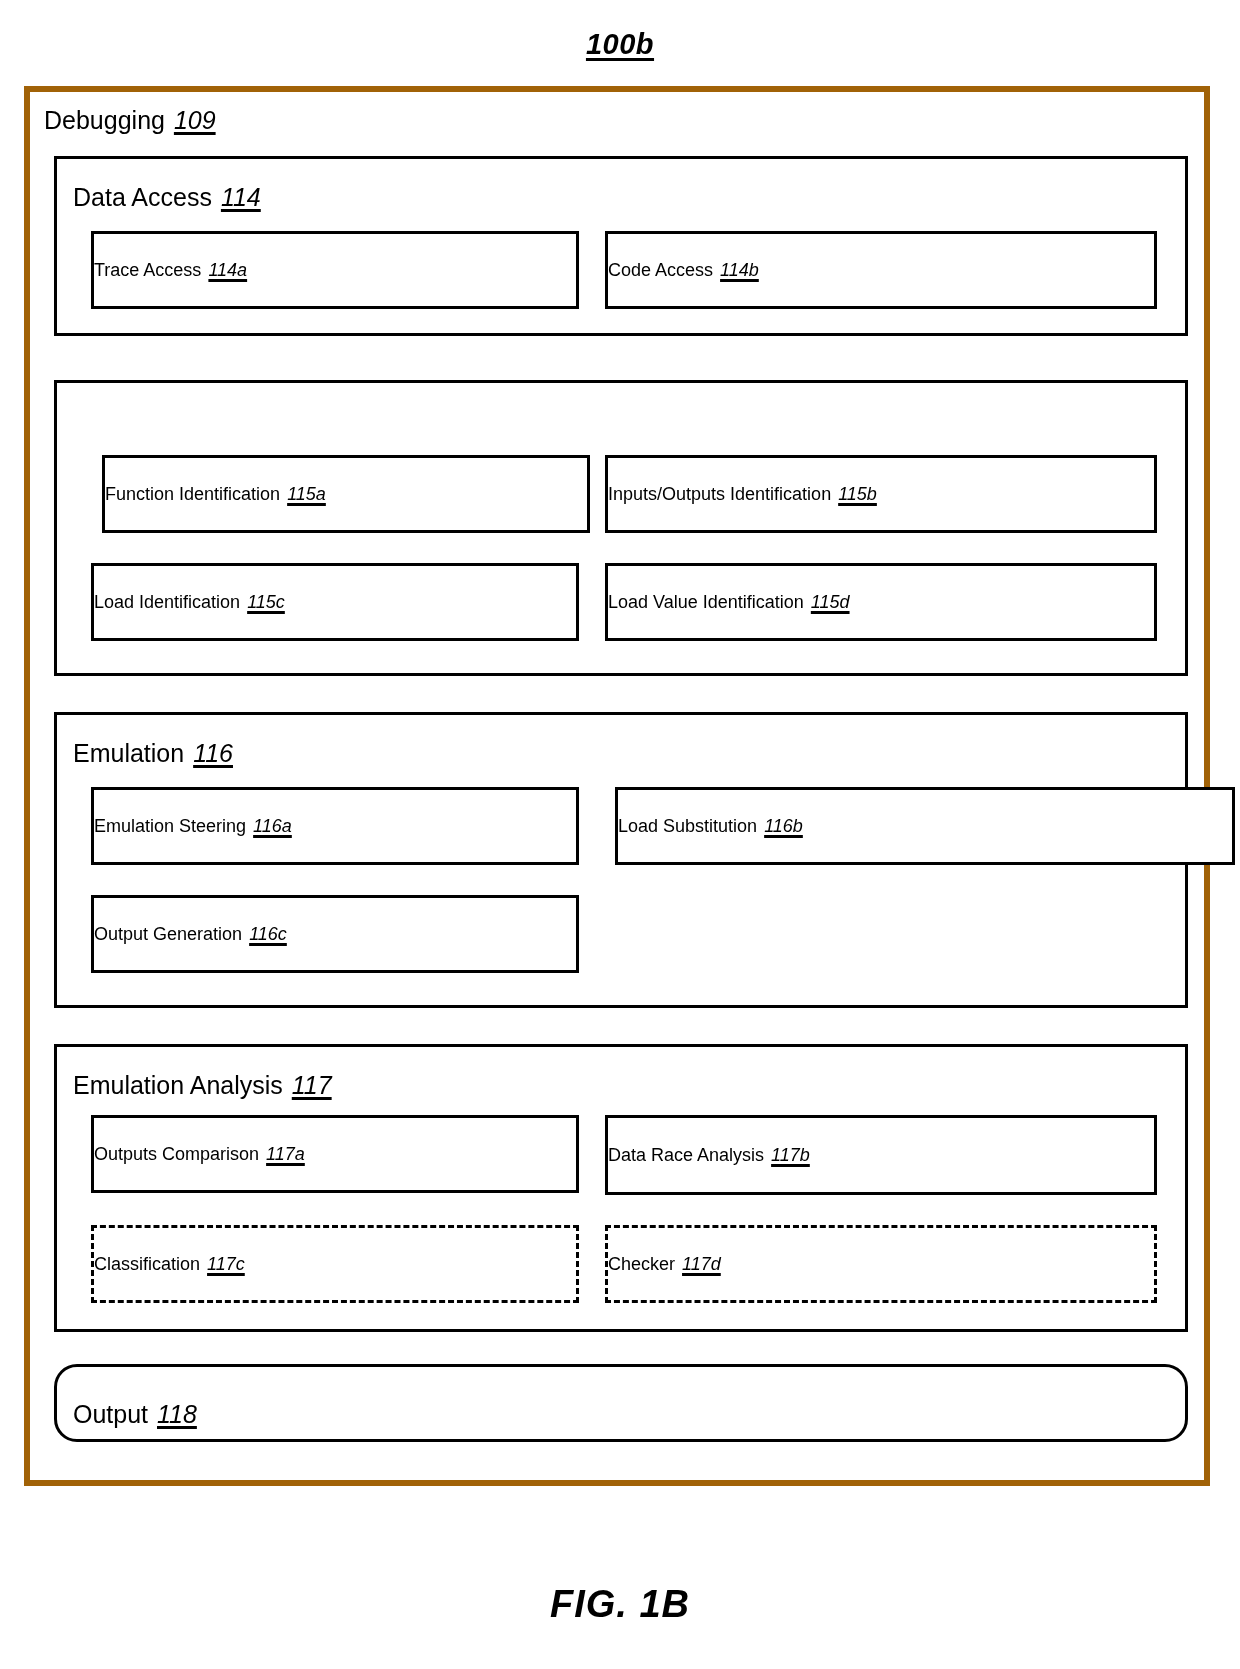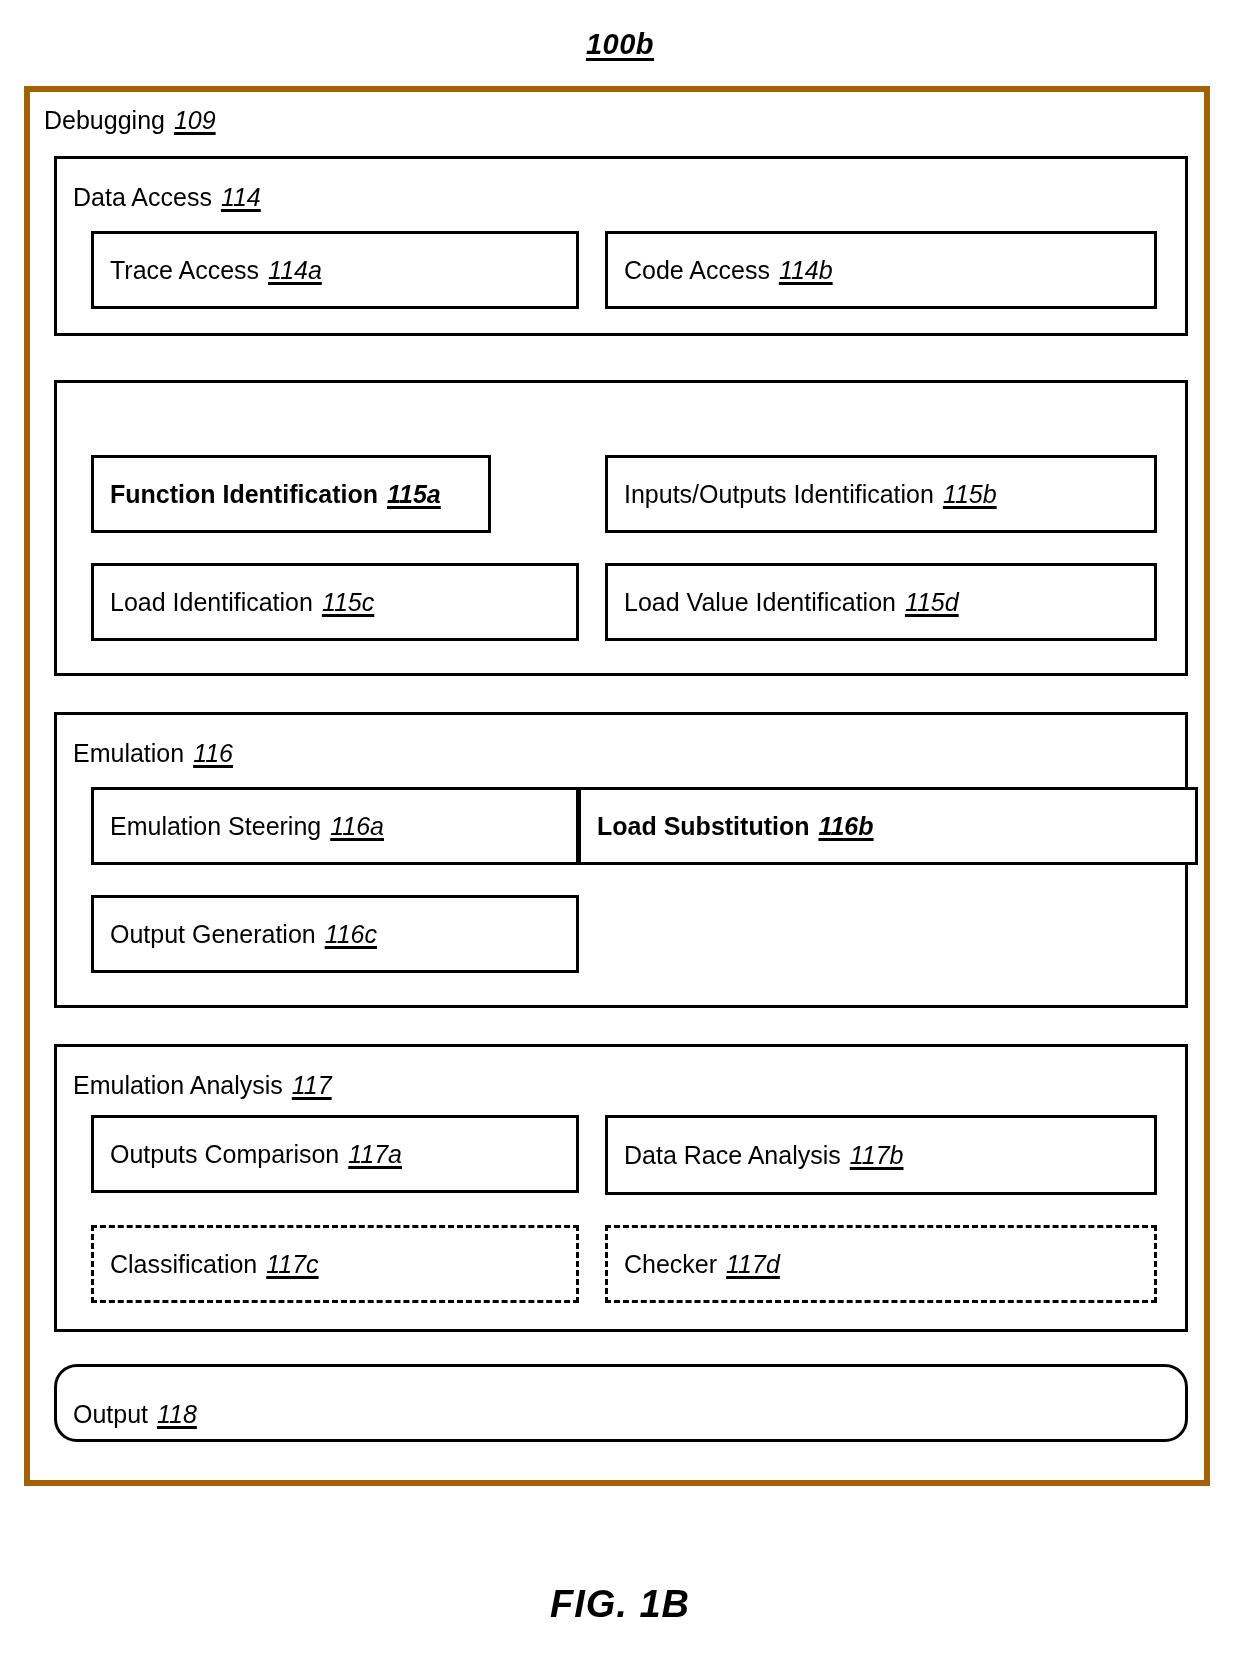--- a/index.html
+++ b/index.html
@@ -80,22 +80,21 @@
     border: 3px solid #000;
     box-sizing: border-box;
     display: flex;
     align-items: center;
     background: #fff;
   }
   .leaf.dashed {
     border: 3px dashed #000;
   }
   .leaf > .leaf-label {
-    font-size: 25px;
-    padding-left: 16px;
+    font-size: 18px;
     white-space: nowrap;
   }
 
   
   .fig-caption {
     position: absolute;
     left: 0;
     top: 1583px;
     width: 100%;
     text-align: center;
@@ -135,21 +134,21 @@
     <div class="leaf" style="left:548px; top:72px; width:552px; height:78px;align-items:center;">
       <div class="leaf-label">
         <span>Code Access</span>
         <span class="ref">114b</span>
       </div>
     </div>
   </div>
 
   <div class="group" style="left:24px; top:288px; width:1134px; height:296px;">
 
-    <div class="leaf" style="left:34px; top:72px; width:400px; height:78px;font-weight:bold;">
+    <div class="leaf" style="left:45px; top:72px; width:488px; height:78px;">
       <div class="leaf-label">
         <span>Function Identification</span>
         <span class="ref">115a</span>
       </div>
     </div>
 
     <div class="leaf" style="left:548px; top:72px; width:552px; height:78px;">
       <div class="leaf-label">
         <span>Inputs/Outputs Identification</span>
         <span class="ref">115b</span>
@@ -177,21 +176,21 @@
       <span class="ref">116</span>
     </div>
 
     <div class="leaf" style="left:34px; top:72px; width:488px; height:78px;">
       <div class="leaf-label">
         <span>Emulation Steering</span>
         <span class="ref">116a</span>
       </div>
     </div>
 
-    <div class="leaf" style="left:521px; top:72px; width:620px; height:78px;font-weight:bold;">
+    <div class="leaf" style="left:558px; top:72px; width:620px; height:78px;">
       <div class="leaf-label">
         <span>Load Substitution</span>
         <span class="ref">116b</span>
       </div>
     </div>
 
     <div class="leaf" style="left:34px; top:180px; width:488px; height:78px;">
       <div class="leaf-label">
         <span>Output Generation</span>
         <span class="ref">116c</span>

